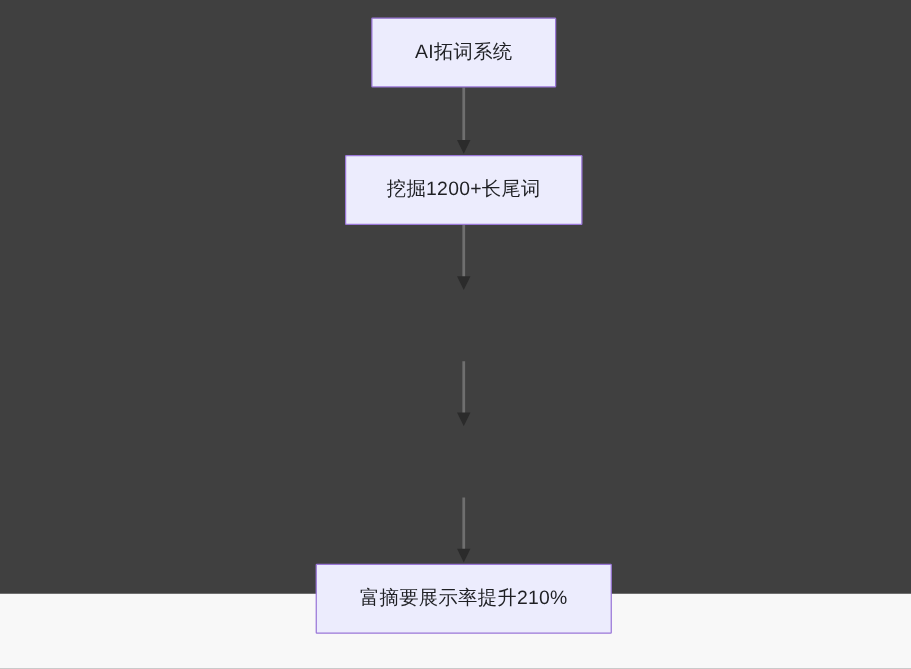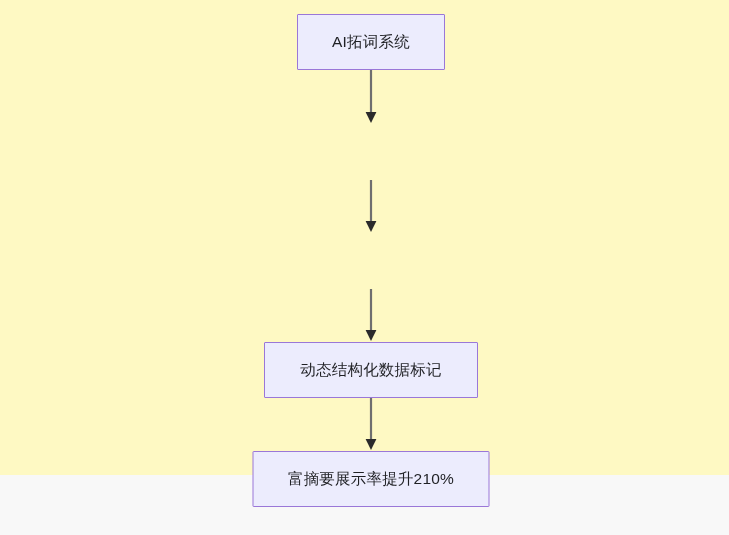--- a/index.html
+++ b/index.html
@@ -12,21 +12,21 @@
     height: 535px;
     background: #f8f8f8;
     font-family: "Liberation Sans", "DejaVu Sans", sans-serif;
     overflow: hidden;
   }
 
   #flowchart-canvas {
     position: relative;
     width: 729px;
     height: 475px;
-    background: #fef9c3;
+    background: #404040;
   }
 
   
   .node {
     position: absolute;
     box-sizing: border-box;
     display: flex;
     align-items: center;
     justify-content: center;
     height: 56px;
@@ -72,35 +72,35 @@
 
   <div class="node node-1">
     <span class="node-label">AI拓词系统</span>
   </div>
 
   <svg class="edge edge-1" viewBox="0 0 22 54" preserveAspectRatio="none">
     <line x1="11" y1="0" x2="11" y2="45" stroke="#6f6f6f" stroke-width="2.2"></line>
     <polygon points="11,53 5.6,42 16.4,42" fill="#2b2b2b"></polygon>
   </svg>
 
+  <div class="node node-2">
+    <span class="node-label">挖掘1200+长尾词</span>
+  </div>
 
   <svg class="edge edge-2" viewBox="0 0 22 53" preserveAspectRatio="none">
     <line x1="11" y1="0" x2="11" y2="44" stroke="#6f6f6f" stroke-width="2.2"></line>
     <polygon points="11,52 5.6,41 16.4,41" fill="#2b2b2b"></polygon>
   </svg>
 
 
   <svg class="edge edge-3" viewBox="0 0 22 53" preserveAspectRatio="none">
     <line x1="11" y1="0" x2="11" y2="44" stroke="#6f6f6f" stroke-width="2.2"></line>
     <polygon points="11,52 5.6,41 16.4,41" fill="#2b2b2b"></polygon>
   </svg>
 
-  <div class="node node-4">
-    <span class="node-label">动态结构化数据标记</span>
-  </div>
 
   <svg class="edge edge-4" viewBox="0 0 22 53" preserveAspectRatio="none">
     <line x1="11" y1="0" x2="11" y2="44" stroke="#6f6f6f" stroke-width="2.2"></line>
     <polygon points="11,52 5.6,41 16.4,41" fill="#2b2b2b"></polygon>
   </svg>
 
   <div class="node node-5">
     <span class="node-label">富摘要展示率提升210%</span>
   </div>
 

